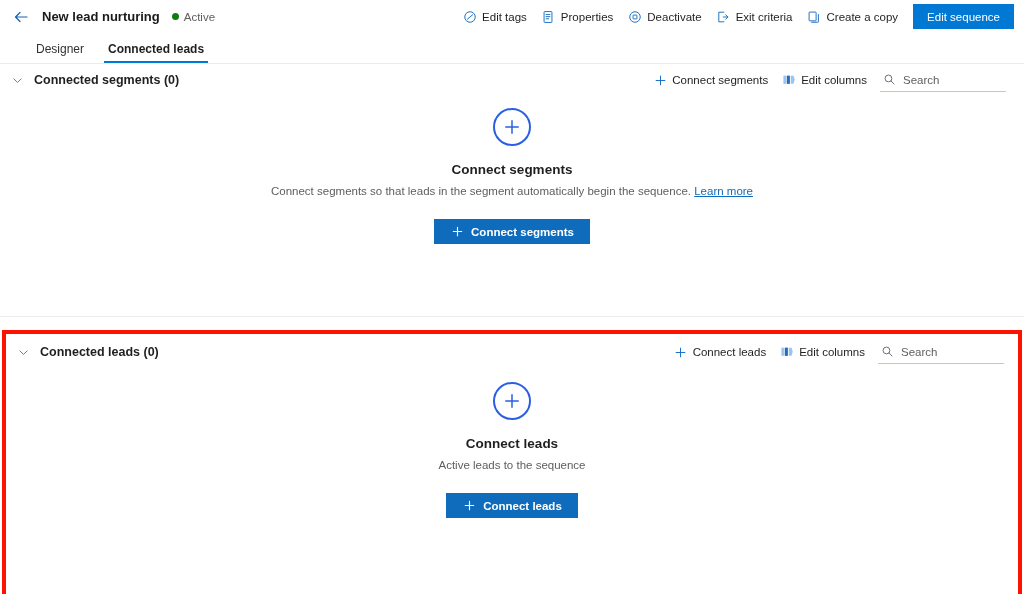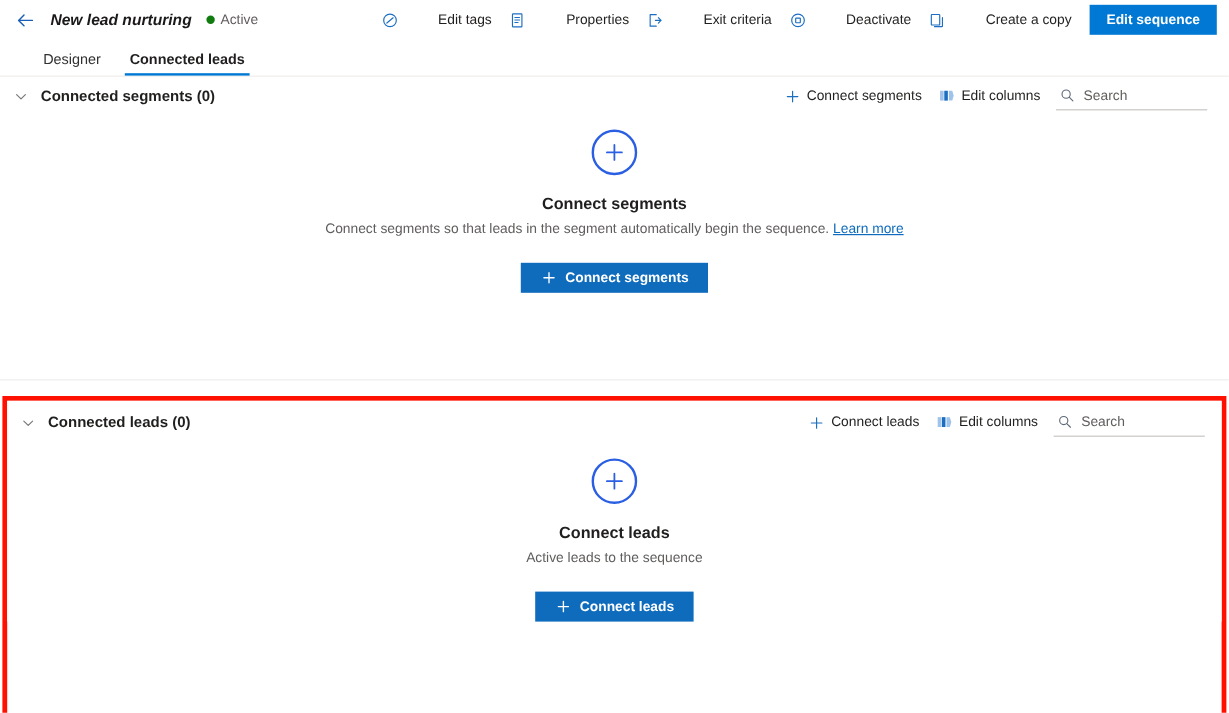--- a/index.html
+++ b/index.html
@@ -27,21 +27,20 @@
     color: #1b5eb5; cursor: pointer;
     flex: 0 0 auto;
   }
   .back-btn svg { display:block; }
   .app-title {
     font-size: 13px;
     font-weight: bold;
     color: #1b1a19;
     margin-left: 8px;
     white-space: nowrap;
-    font-style: italic;
   }
   .status-wrap {
     display: flex; align-items: center;
     margin-left: 12px;
     white-space: nowrap;
     text-align: center;
   }
   .status-dot {
     width: 7px; height: 7px; border-radius: 50%;
     background: #107c10;
@@ -56,36 +55,35 @@
     gap: 0px;
   }
   .cmd-item {
     display: flex; align-items: center;
     height: 28px;
     padding: 0 7px;
     font-size: 11.5px;
     color: #201f1e;
     cursor: pointer;
     white-space: nowrap;
-    gap: 28px;
   }
   .cmd-ico {
     width: 15px; height: 15px;
     margin-right: 5px;
     display: flex; align-items: center; justify-content: center;
     color: #1b6ec2;
     flex: 0 0 auto;
   }
   .cmd-ico svg { display: block; }
 
   .primary-btn {
     background: #0078d4;
     color: #ffffff;
     font-size: 11.5px;
-    font-weight: bold;
+    font-weight: normal;
     height: 25px;
     padding: 0 14px;
     border: none;
     display: flex; align-items: center; justify-content: center;
     cursor: pointer;
     margin-left: 8px;
     margin-right: 4px;
     font-family: "Liberation Sans", sans-serif;
   }
 
@@ -282,35 +280,35 @@
             <rect x="3.5" y="1.8" width="9" height="12.4" rx="0.6"></rect>
             <path d="M5.8 5.2h4.4M5.8 7.6h4.4M5.8 10h3" stroke-linecap="round"></path>
           </svg>
         </span>
         <span>Properties</span>
       </div>
 
       <div class="cmd-item">
         <span class="cmd-ico">
           <svg width="14" height="14" viewBox="0 0 16 16" fill="none" stroke="currentColor" stroke-width="1.1">
-            <path d="M9 2.5H3.2v11H9" stroke-linecap="round" stroke-linejoin="round"></path>
-            <path d="M8.2 8h5.3M11 5.4L13.6 8 11 10.6" stroke-linecap="round" stroke-linejoin="round"></path>
-          </svg>
-        </span>
-        <span>Exit criteria</span>
+            <circle cx="8" cy="8" r="6"></circle>
+            <rect x="5.8" y="5.8" width="4.4" height="4.4" rx="0.4"></rect>
+          </svg>
+        </span>
+        <span>Deactivate</span>
       </div>
 
       <div class="cmd-item">
         <span class="cmd-ico">
           <svg width="14" height="14" viewBox="0 0 16 16" fill="none" stroke="currentColor" stroke-width="1.1">
-            <circle cx="8" cy="8" r="6"></circle>
-            <rect x="5.8" y="5.8" width="4.4" height="4.4" rx="0.4"></rect>
-          </svg>
-        </span>
-        <span>Deactivate</span>
+            <path d="M9 2.5H3.2v11H9" stroke-linecap="round" stroke-linejoin="round"></path>
+            <path d="M8.2 8h5.3M11 5.4L13.6 8 11 10.6" stroke-linecap="round" stroke-linejoin="round"></path>
+          </svg>
+        </span>
+        <span>Exit criteria</span>
       </div>
 
 
       <div class="cmd-item">
         <span class="cmd-ico">
           <svg width="14" height="14" viewBox="0 0 16 16" fill="none" stroke="currentColor" stroke-width="1.1">
             <rect x="2.4" y="2.4" width="8" height="10" rx="0.6"></rect>
             <path d="M5.4 14h7a.6.6 0 0 0 .6-.6V5.2" stroke-linecap="round" stroke-linejoin="round"></path>
           </svg>
         </span>

